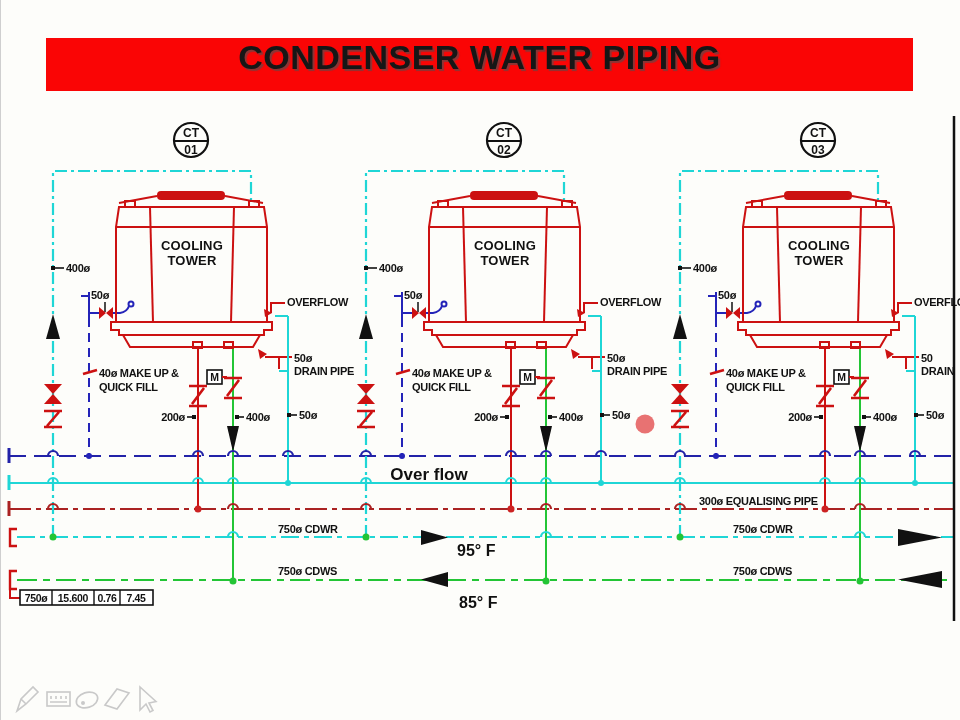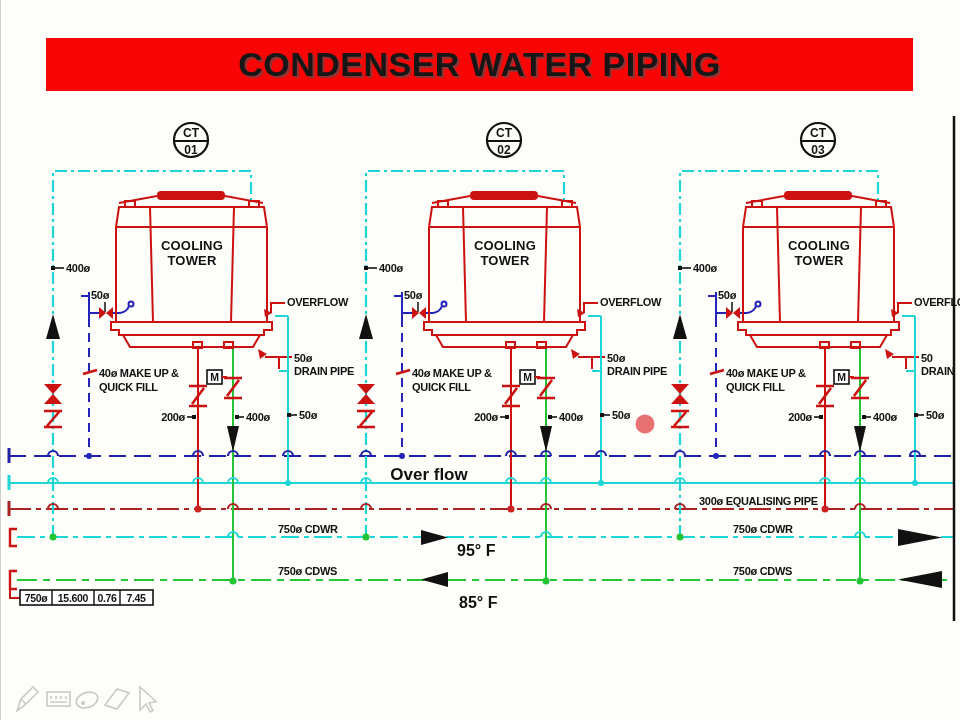--- a/index.html
+++ b/index.html
@@ -1,19 +1,19 @@
 <!DOCTYPE html>
 <html><head>
 <meta charset="utf-8">
 <style>
   html,body{margin:0;padding:0;background:#e9e9e9;}
   #stage{position:relative;width:960px;height:720px;background:#fdfdfa;overflow:hidden;
          font-family:"Liberation Sans",sans-serif;border-left:1px solid #cfcfcf;}
   #banner{position:absolute;left:45px;top:38px;width:867px;height:53px;background:#fa0505;
-          display:flex;align-items:center;justify-content:center;}
+          display:flex;align-items:flex-start;justify-content:center;}
   #banner h1{margin:0;font-size:34px;font-weight:bold;color:#161616;letter-spacing:.5px;
              text-shadow:2px 2px 1px rgba(80,80,80,.65);}
   svg{position:absolute;left:0;top:0;}
   text{font-family:"Liberation Sans",sans-serif;}
   .cad{font-size:11px;font-weight:bold;fill:#111;letter-spacing:-.3px;}
   .cad-sm{font-size:10.5px;font-weight:bold;fill:#111;letter-spacing:-.3px;}
   .tower-name{font-size:13px;font-weight:bold;fill:#111;letter-spacing:.2px;}
   .tag{font-size:12px;font-weight:bold;fill:#111;}
   .big{font-size:17px;font-weight:bold;fill:#101010;}
   .temp{font-size:16px;font-weight:600;fill:#101010;}

